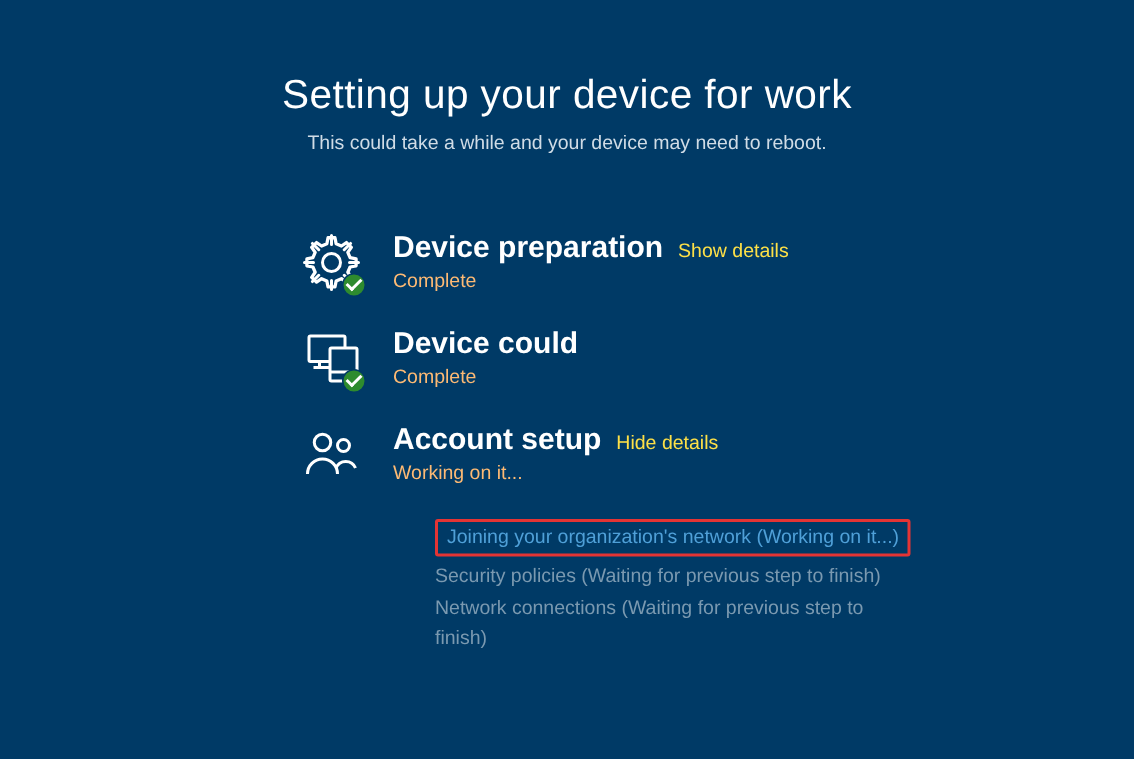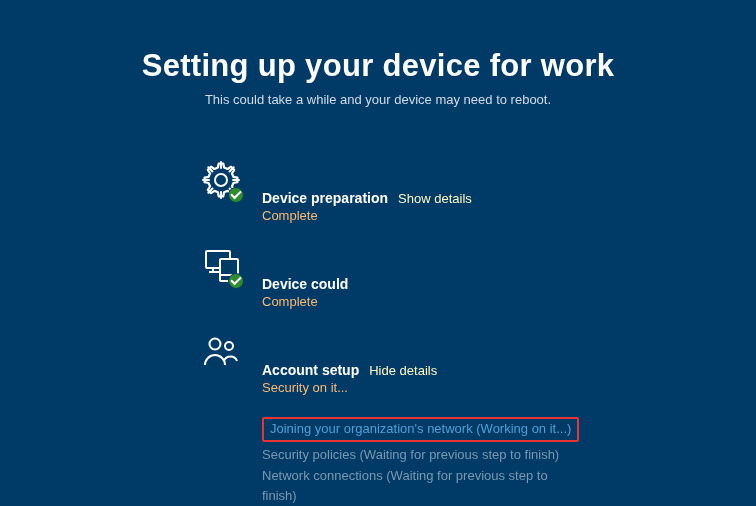--- a/index.html
+++ b/index.html
@@ -9,22 +9,22 @@
       background: #003a66;
       font-family: "Segoe UI", Arial, sans-serif;
       color: #ffffff;
       overflow: hidden;
     }
     .container {
       padding-top: 48px;
       width: 100%;
     }
     .title {
-      font-size: 31px;
-      font-weight: 700;
+      font-size: 27px;
+      font-weight: 400;
       text-align: center;
       color: #ffffff;
       letter-spacing: 0.3px;
     }
     .subtitle {
       font-size: 13px;
       text-align: center;
       color: #d0dce6;
       margin-top: 8px;
     }
@@ -67,37 +67,36 @@
       border-width: 0 2px 2px 0;
       transform: rotate(45deg) translate(-1px, -1px);
     }
     .section-body { flex: 1; }
     .section-header {
       display: flex;
       align-items: baseline;
       gap: 10px;
     }
     .section-title {
-      font-size: 14px;
+      font-size: 20px;
       font-weight: 600;
       color: #ffffff;
-      margin-top: 31px;
     }
     .details-link {
       font-size: 13px;
-      color: #fef9c3;
+      color: #fde047;
       cursor: pointer;
     }
     .section-status {
       font-size: 13px;
       color: #fdba74;
       margin-top: 2px;
     }
     .substeps {
-      margin-left: 62px;
+      margin-left: 90px;
       margin-top: 2px;
     }
     .substep {
       font-size: 13px;
       color: #7a99b0;
       line-height: 1.5;
       padding: 1px 0;
     }
     .substep.highlighted {
       display: inline-block;
@@ -174,21 +173,21 @@
             <circle cx="29" cy="15" r="4"></circle>
             <path d="M24 30 a7 7 0 0 1 13 0"></path>
           </g>
         </svg>
       </div>
       <div class="section-body">
         <div class="section-header">
           <span class="section-title">Account setup</span>
           <span class="details-link">Hide details</span>
         </div>
-        <div class="section-status">Security on it...</div>
+        <div class="section-status">Working on it...</div>
       </div>
     </div>
 
     <div class="substeps">
       <div class="substep highlighted">Joining your organization's network (Working on it...)</div>
       <div class="substep">Security policies (Waiting for previous step to finish)</div>
       <div class="substep wrap">Network connections (Waiting for previous step to finish)</div>
     </div>
 
   </div>

